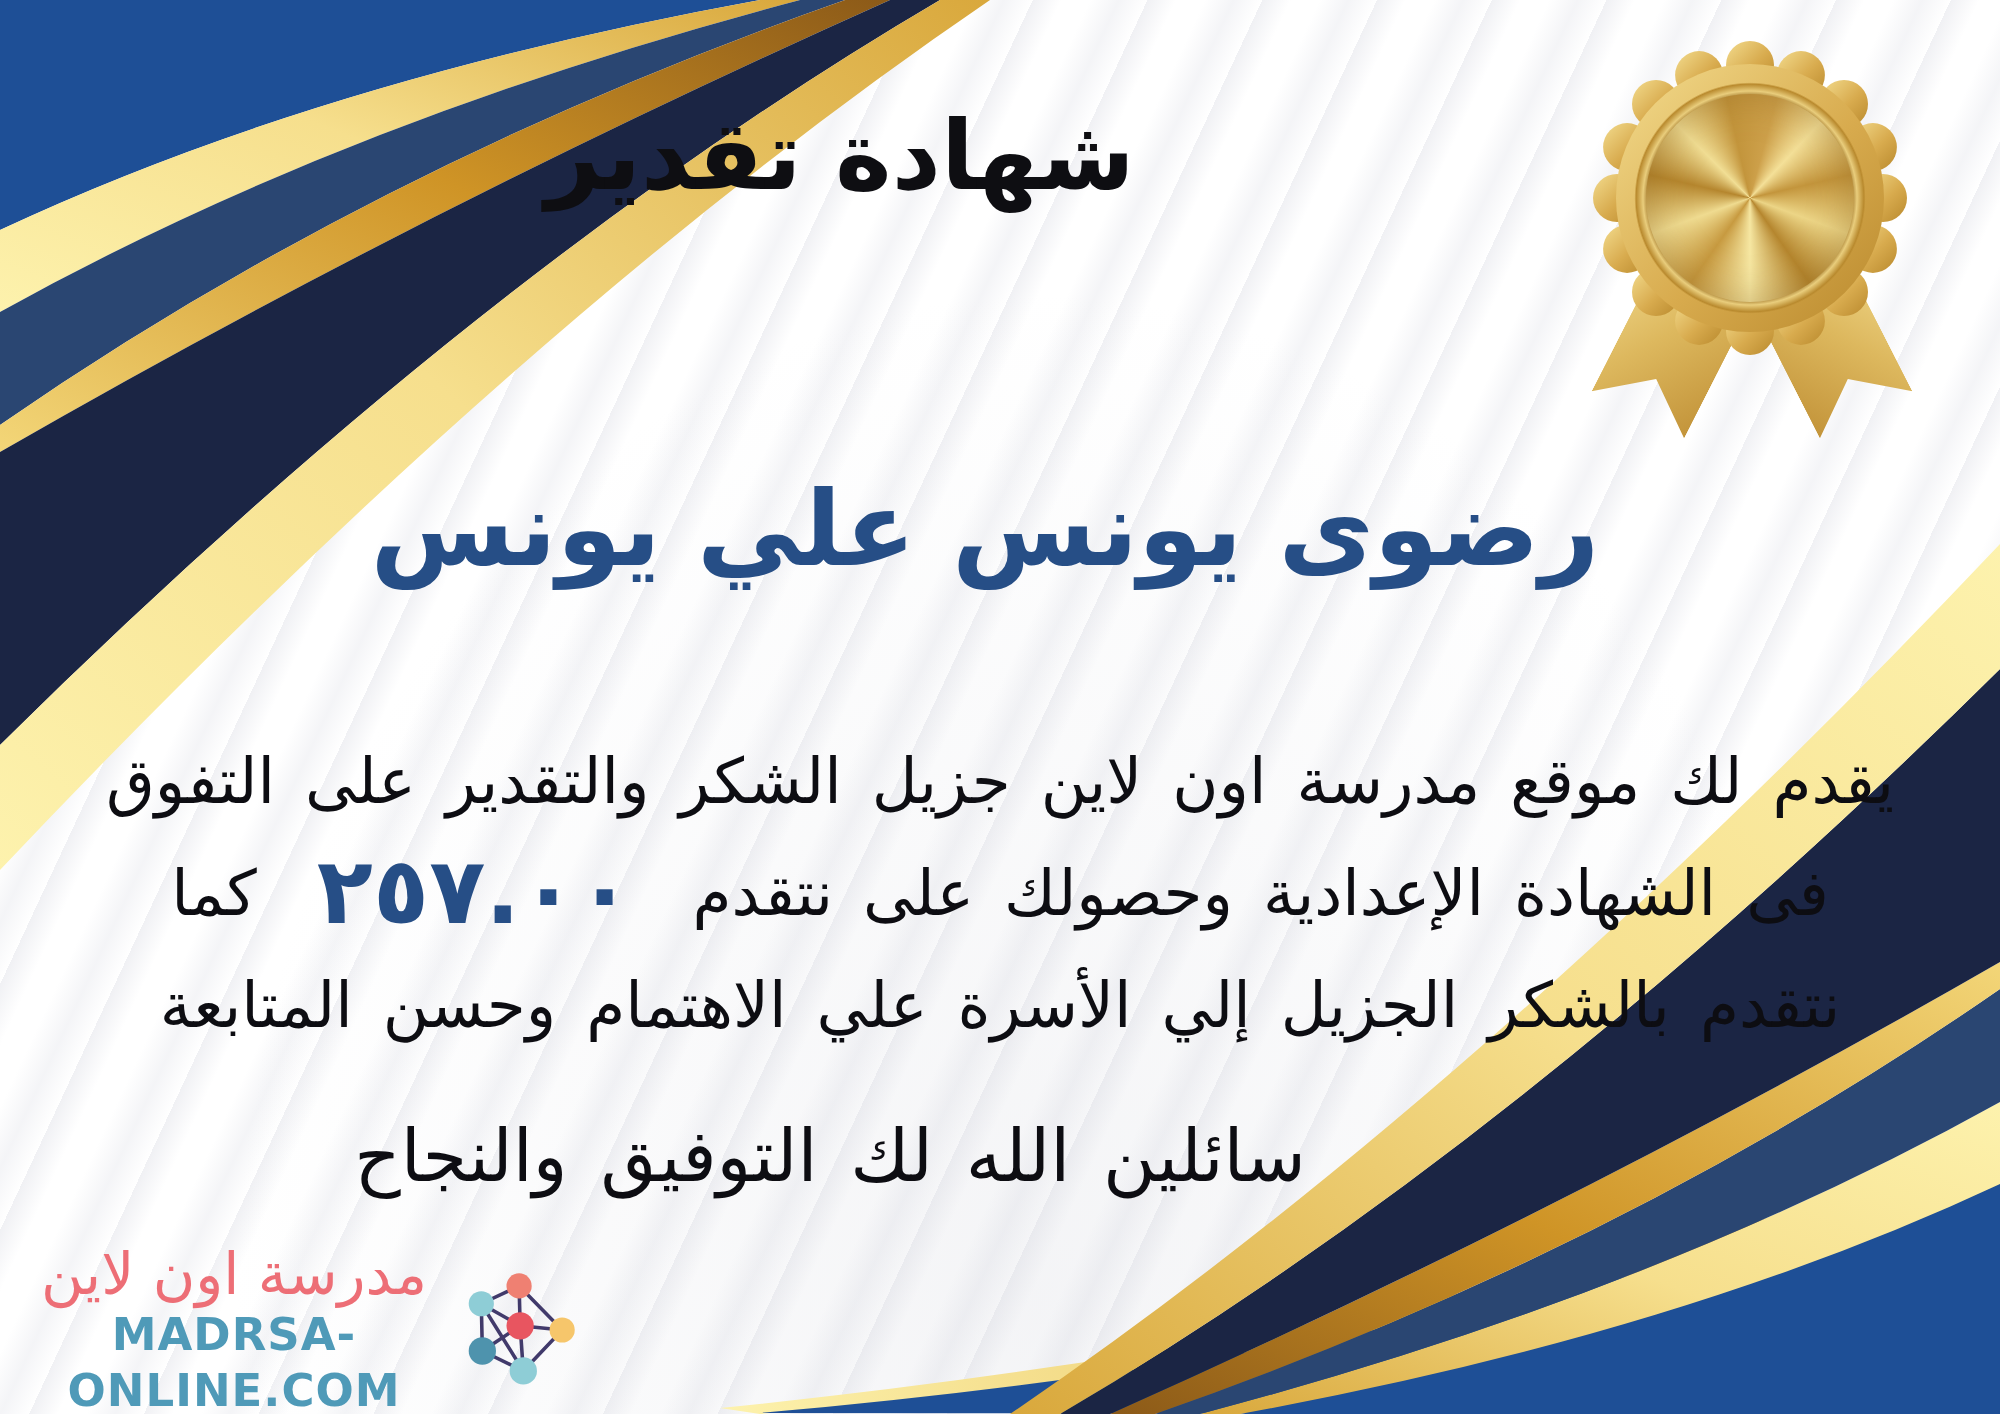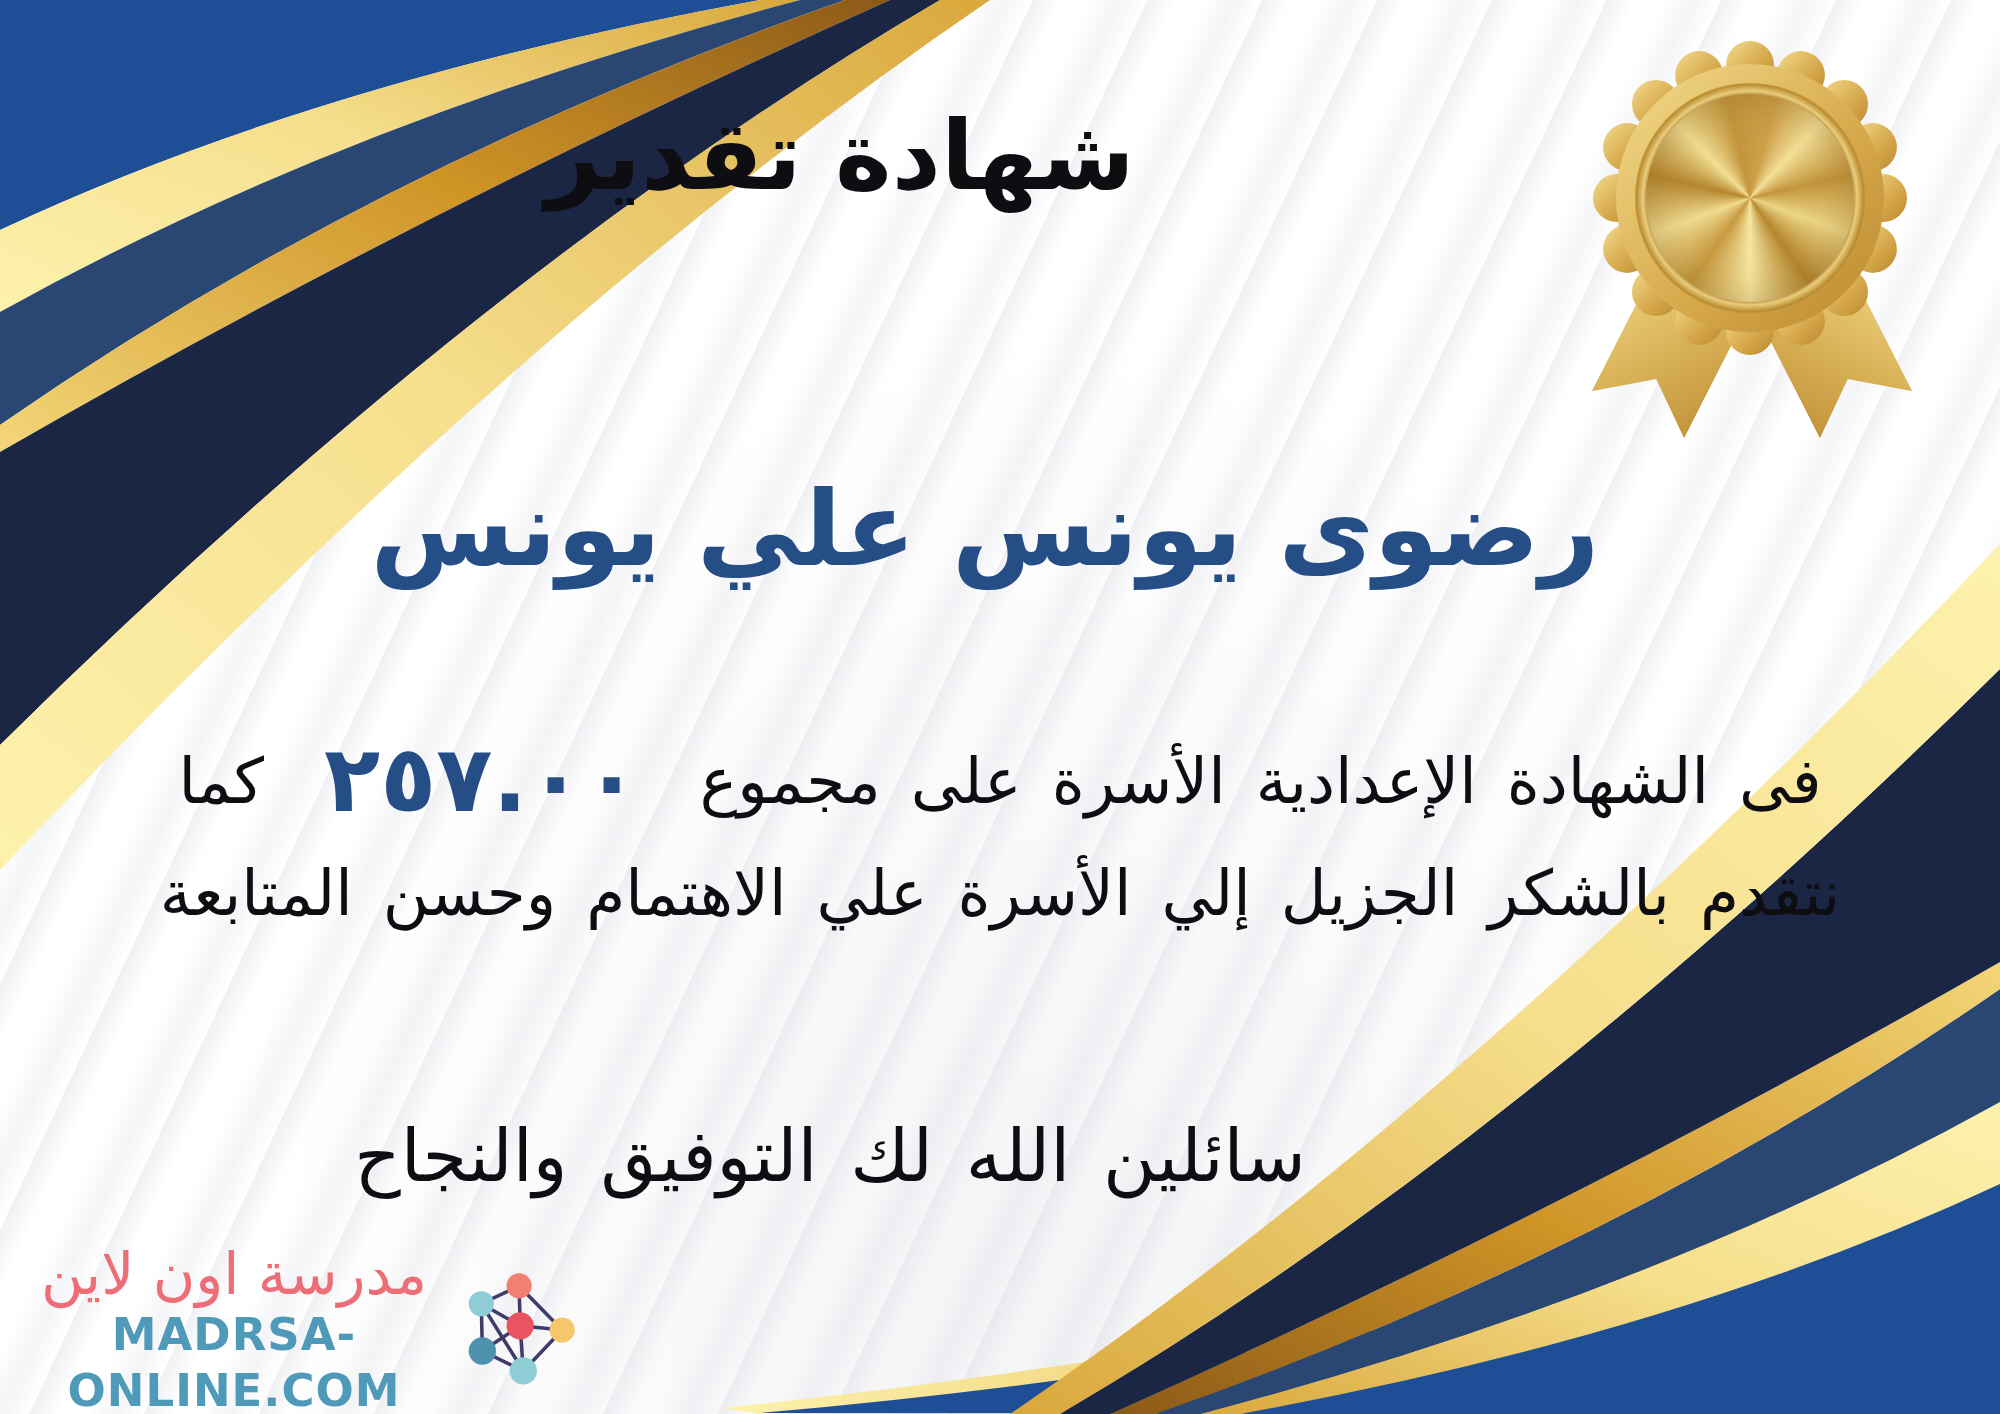--- a/index.html
+++ b/index.html
@@ -157,22 +157,23 @@
   <div class="ring"></div>
   <div class="disc"></div>
 </div>
 
 <div class="content">
   <div class="title" dir="rtl">شهادة تقدير</div>
 
   <div class="student-name" dir="rtl">رضوى يونس علي يونس</div>
 
   <div class="body-text" dir="rtl">
+    <div>يقدم لك موقع مدرسة اون لاين جزيل الشكر  والتقدير على التفوق</div>
     <div>
-      <span>فى الشهادة الإعدادية الأسرة على مجموع</span><span class="score">٢٥٧.٠٠</span><span>كما</span>
+      <span>فى الشهادة الإعدادية وحصولك على نتقدم</span><span class="score">٢٥٧.٠٠</span><span>كما</span>
     </div>
     <div>نتقدم  بالشكر الجزيل إلي الأسرة علي الاهتمام وحسن المتابعة</div>
   </div>
 
   <div class="closing-line" dir="rtl">سائلين الله لك التوفيق  والنجاح</div>
 </div>
 
 <div class="logo">
   <div class="logo-texts">
     <div class="logo-ar" dir="rtl">مدرسة اون لاين</div>

